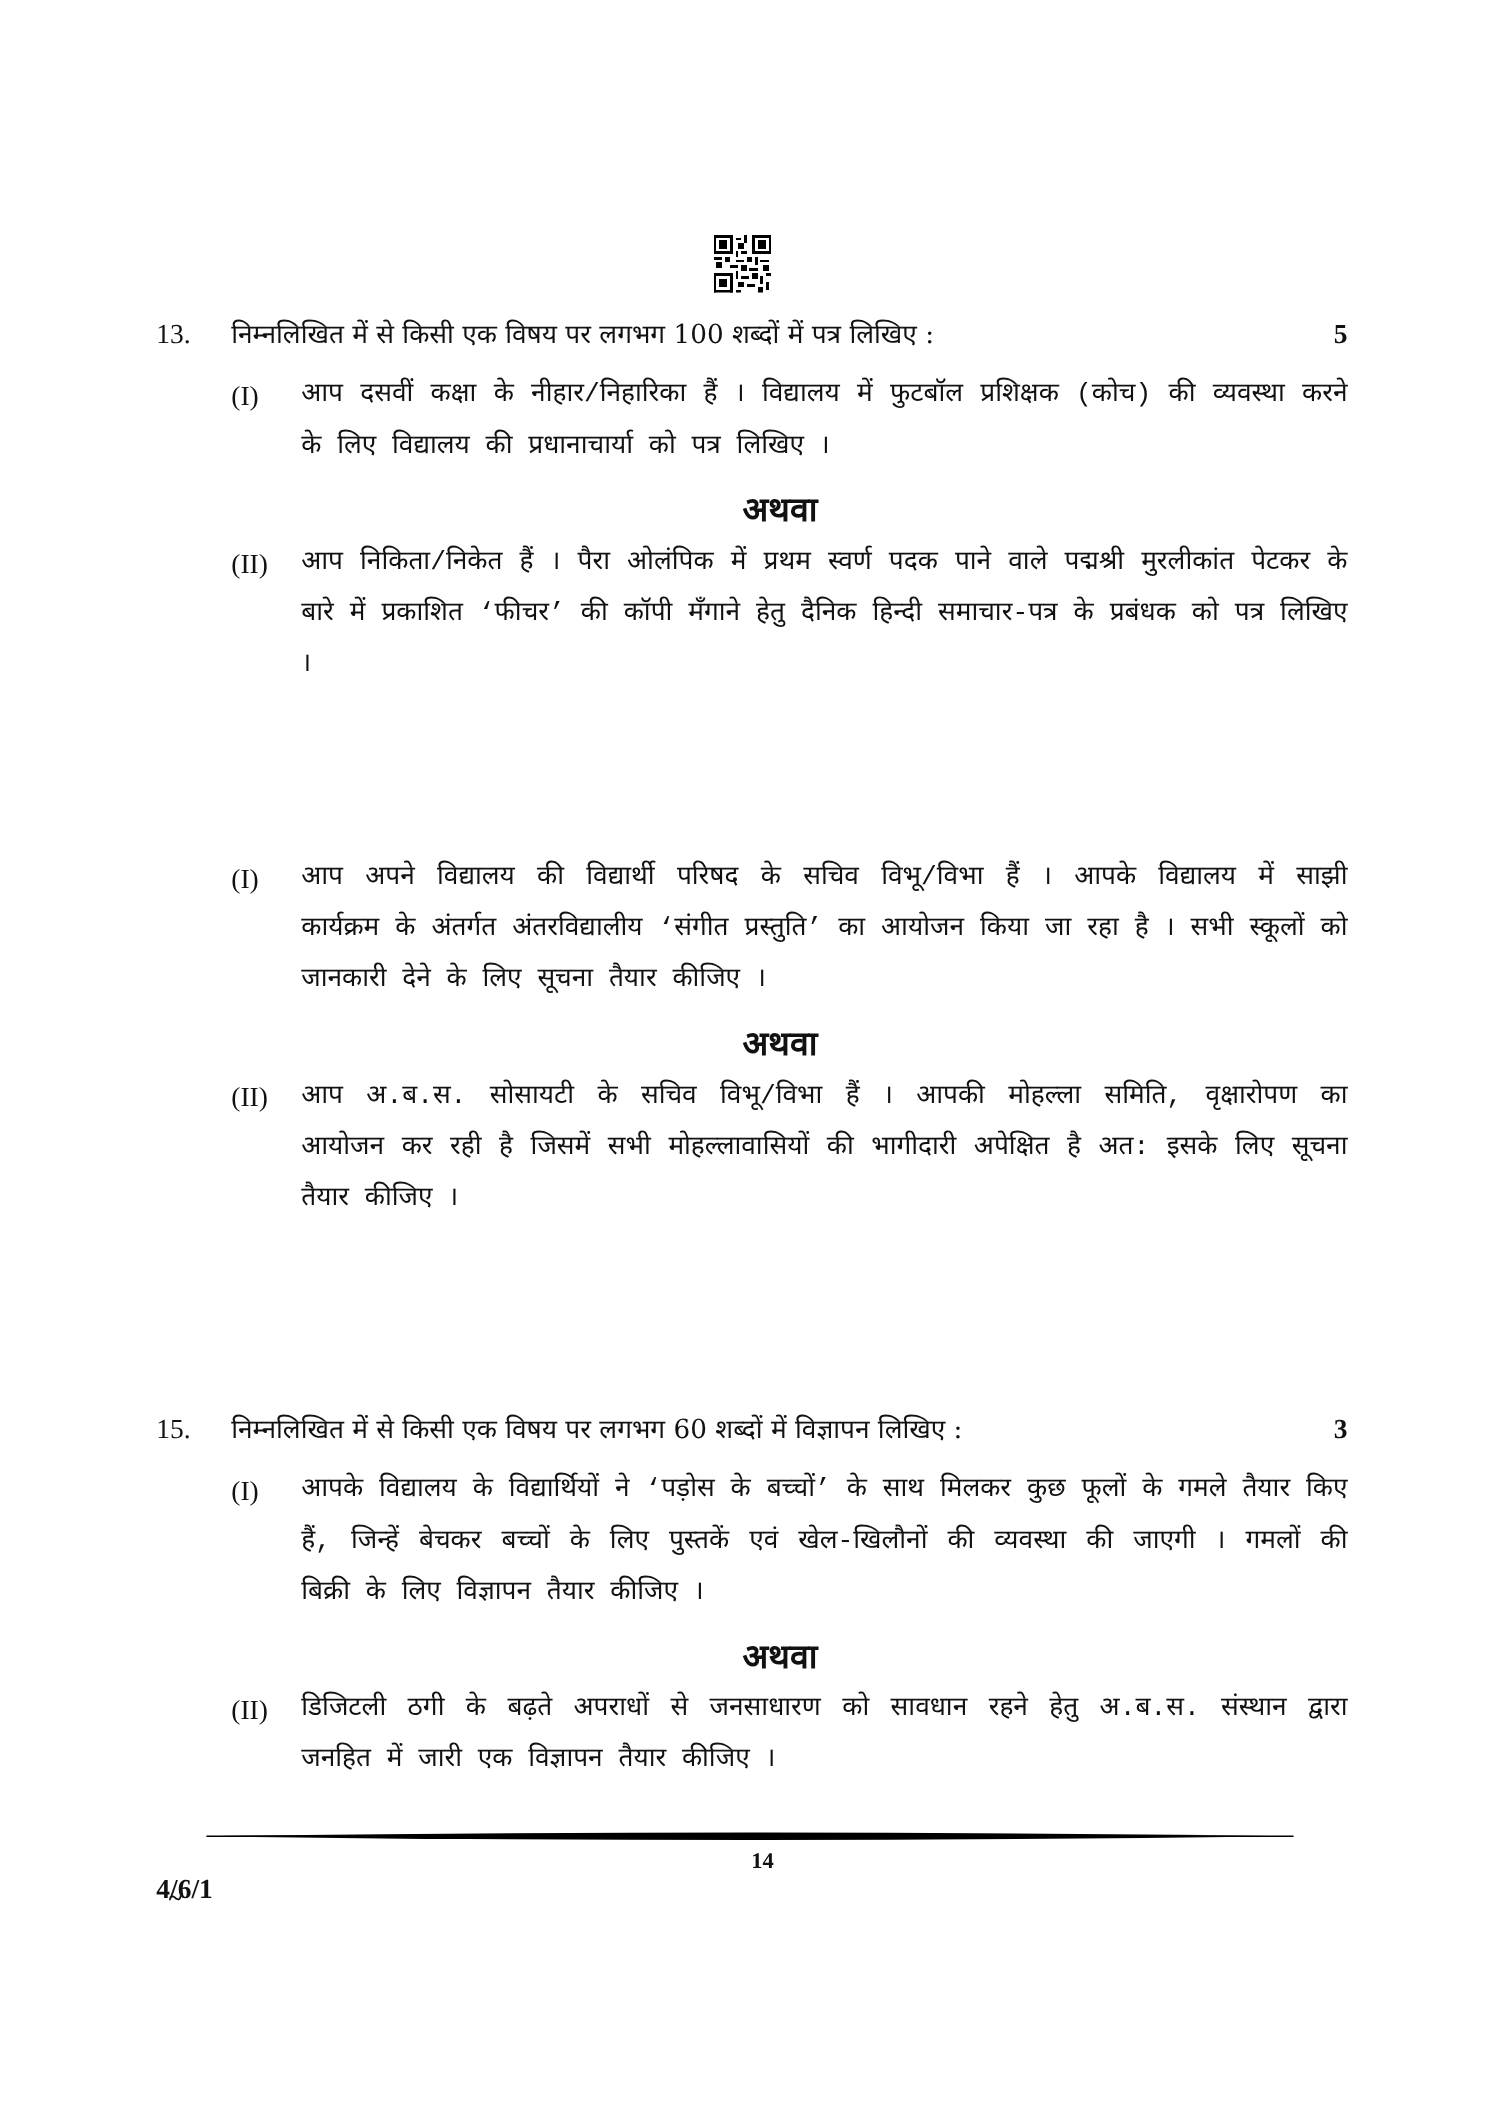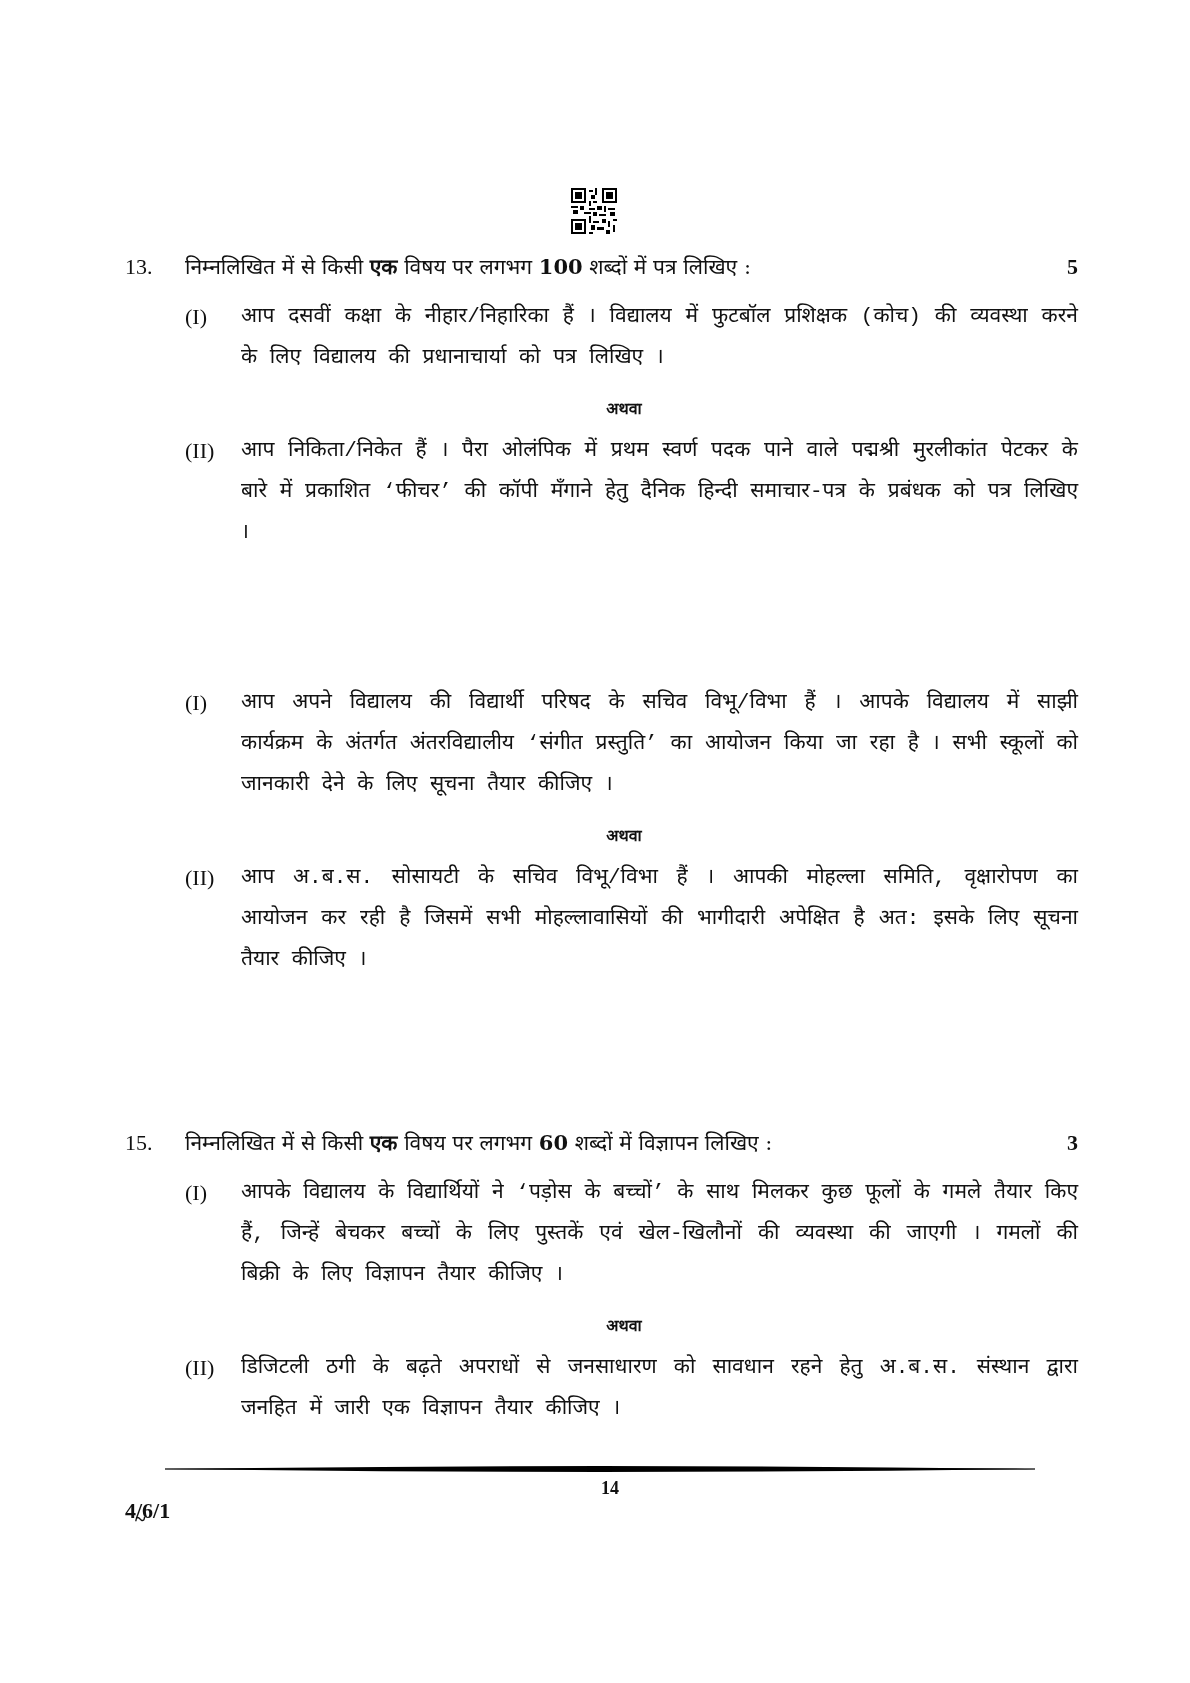--- a/index.html
+++ b/index.html
@@ -12,29 +12,29 @@
       position: absolute; left: 571px; top: 188px; width: 46px; height: 46px;
     }
     .q {
       position: absolute; left: 125px; right: 112px;
     }
     .q-head {
       display: flex; align-items: flex-start; font-size: 21px; line-height: 30px;
     }
     .q-num { width: 60px; flex: none; font-family: "Liberation Serif", serif; font-size: 22px; }
     .q-text { flex: 1; }
-    .q-text b { font-weight: bold; }
+    .q-text b { font-weight: normal; }
     .q-marks { width: 30px; text-align: right; font-weight: bold; font-family: "Liberation Serif", serif; font-size: 22px; }
     .opt {
       display: flex; margin-top: 14px; margin-left: 60px; font-size: 21px; line-height: 41px;
     }
     .opt-label { width: 56px; flex: none; font-family: "Liberation Serif", serif; font-size: 22px; }
     .opt-text { flex: 1; text-align: justify; font-family: Liberation Mono, monospace; }
     .or {
-      text-align: center; font-weight: bold; font-size: 16px; margin: 16px 0 6px 0; line-height: 30px;
+      text-align: center; font-weight: bold; font-size: 27px; margin: 16px 0 6px 0; line-height: 30px;
       padding-left: 45px;
     }
     .footer-rule {
       position: absolute; left: 165px; top: 1465px; width: 870px; height: 8px;
     }
     .footer-code {
       position: absolute; left: 125px; top: 1498px; font-size: 22px; font-weight: bold;
       font-family: "Liberation Serif", serif;
     }
     .footer-page {

